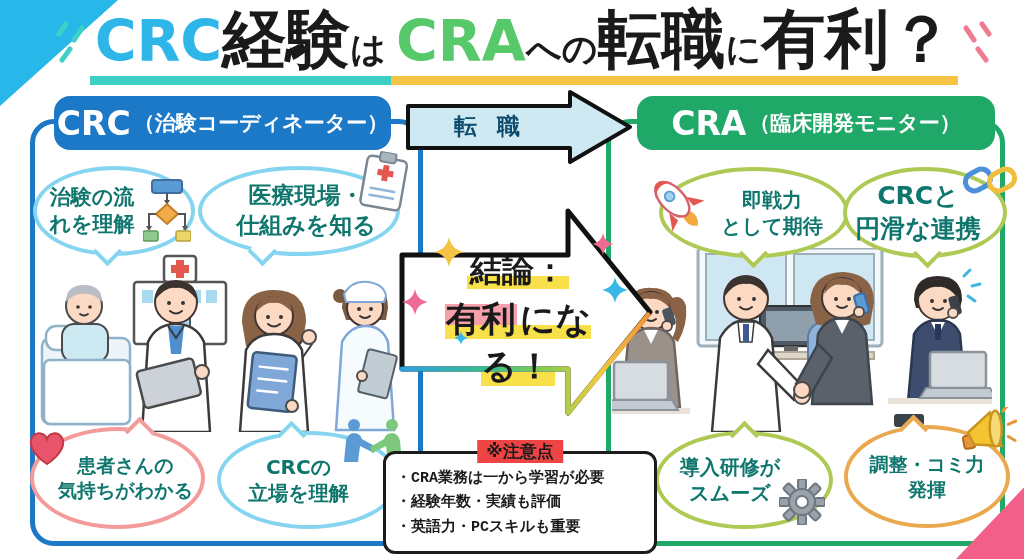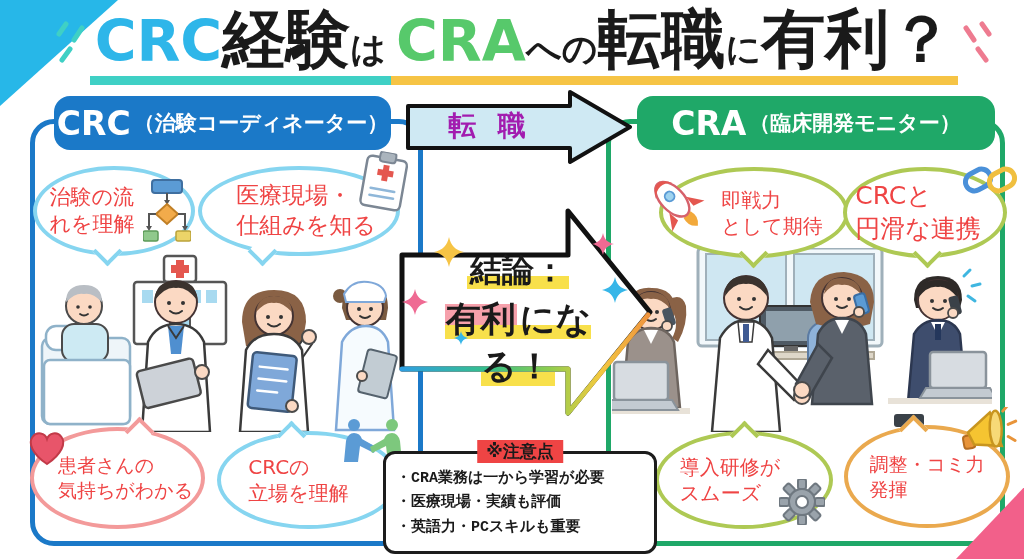--- a/index.html
+++ b/index.html
@@ -29,30 +29,30 @@
   .panel-right{left:606px;top:119px;width:389px;height:417px;border:5px solid #1fa868;}
   .phead{position:absolute;height:54px;border-radius:16px;color:#fff;display:flex;
          align-items:center;justify-content:center;gap:3px;z-index:6;}
   .phead .acr{font-size:33px;font-weight:800;}
   .phead .full{font-size:21px;font-weight:800;}
   .phead-left{left:54px;top:96px;width:337px;background:#1b79c8;}
   .phead-right{left:637px;top:96px;width:358px;background:#1fa868;}
   
   .bubble{position:absolute;background:#fff;border-radius:50%;display:flex;align-items:center;
           justify-content:center;z-index:3;border:4px solid var(--bc);}
-  .bubble-text{white-space:pre-line;font-weight:400;text-align:left;line-height:1.3;color:#ef4444;}
+  .bubble-text{white-space:pre-line;font-weight:700;text-align:center;line-height:1.3;color:#0f766e;}
   .tail{position:absolute;width:17px;height:17px;background:#fff;transform:rotate(45deg);}
   .tail.down{bottom:-10px;border-right:4px solid var(--bc);border-bottom:4px solid var(--bc);}
   .tail.up{top:-10px;border-left:4px solid var(--bc);border-top:4px solid var(--bc);}
   .bicon{position:absolute;}
   
   .transfer{position:absolute;left:402px;top:89px;width:233px;height:76px;z-index:6;}
   .transfer-label{position:absolute;left:8px;top:14px;width:160px;height:46px;display:flex;
-                  align-items:center;justify-content:center;font-size:28px;font-weight:800;
-                  letter-spacing:6px;color:#a21caf;}
+                  align-items:center;justify-content:center;font-size:23px;font-weight:800;
+                  letter-spacing:6px;color:#0c4a6e;}
   .conclusion{position:absolute;left:396px;top:203px;width:262px;height:218px;z-index:6;}
   .conc-text{position:absolute;left:14px;top:46px;width:216px;text-align:center;z-index:2;}
   .conc-l1{font-size:32px;font-weight:800;margin-bottom:3px;}
   .conc-l2{font-size:35px;font-weight:800;}
   .hl-y{background:linear-gradient(to top,#f8e04b 34%,rgba(0,0,0,0) 34%);padding:0 3px;}
   .hl-pink{background-image:linear-gradient(to top,#f8e04b 34%,rgba(0,0,0,0) 34%),
            linear-gradient(#f6a0ab,#f6a0ab);
            background-size:100% 100%,104% 72%;background-position:left bottom,center 42%;
            background-repeat:no-repeat,no-repeat;padding:0 1px;}
   .sparkle{position:absolute;z-index:3;}
@@ -277,21 +277,21 @@
       </svg>
       <svg class="sparkle" style="left:206px;top:74px;" width="26" height="26" viewBox="0 0 24 24">
         <path d="M12 0 C13.5 7 17 10.5 24 12 C17 13.5 13.5 17 12 24 C10.5 17 7 13.5 0 12 C7 10.5 10.5 7 12 0 Z" fill="#37b6e8"></path>
       </svg>
     </div>
 
     <div class="notes">
       <div class="notes-title">※注意点</div>
       <div class="notes-list">
         <div class="note-item">・CRA業務は一から学習が必要</div>
-        <div class="note-item">・医療現場・実績も評価</div>
+        <div class="note-item">・経験年数・実績も評価</div>
         <div class="note-item">・英語力・PCスキルも重要</div>
       </div>
     </div>
   </div>
 
   <div>
     <div class="panel panel-right"></div>
     <div class="phead phead-right">
       <span class="acr">CRA</span>
       <span class="full">（臨床開発モニター）</span>

